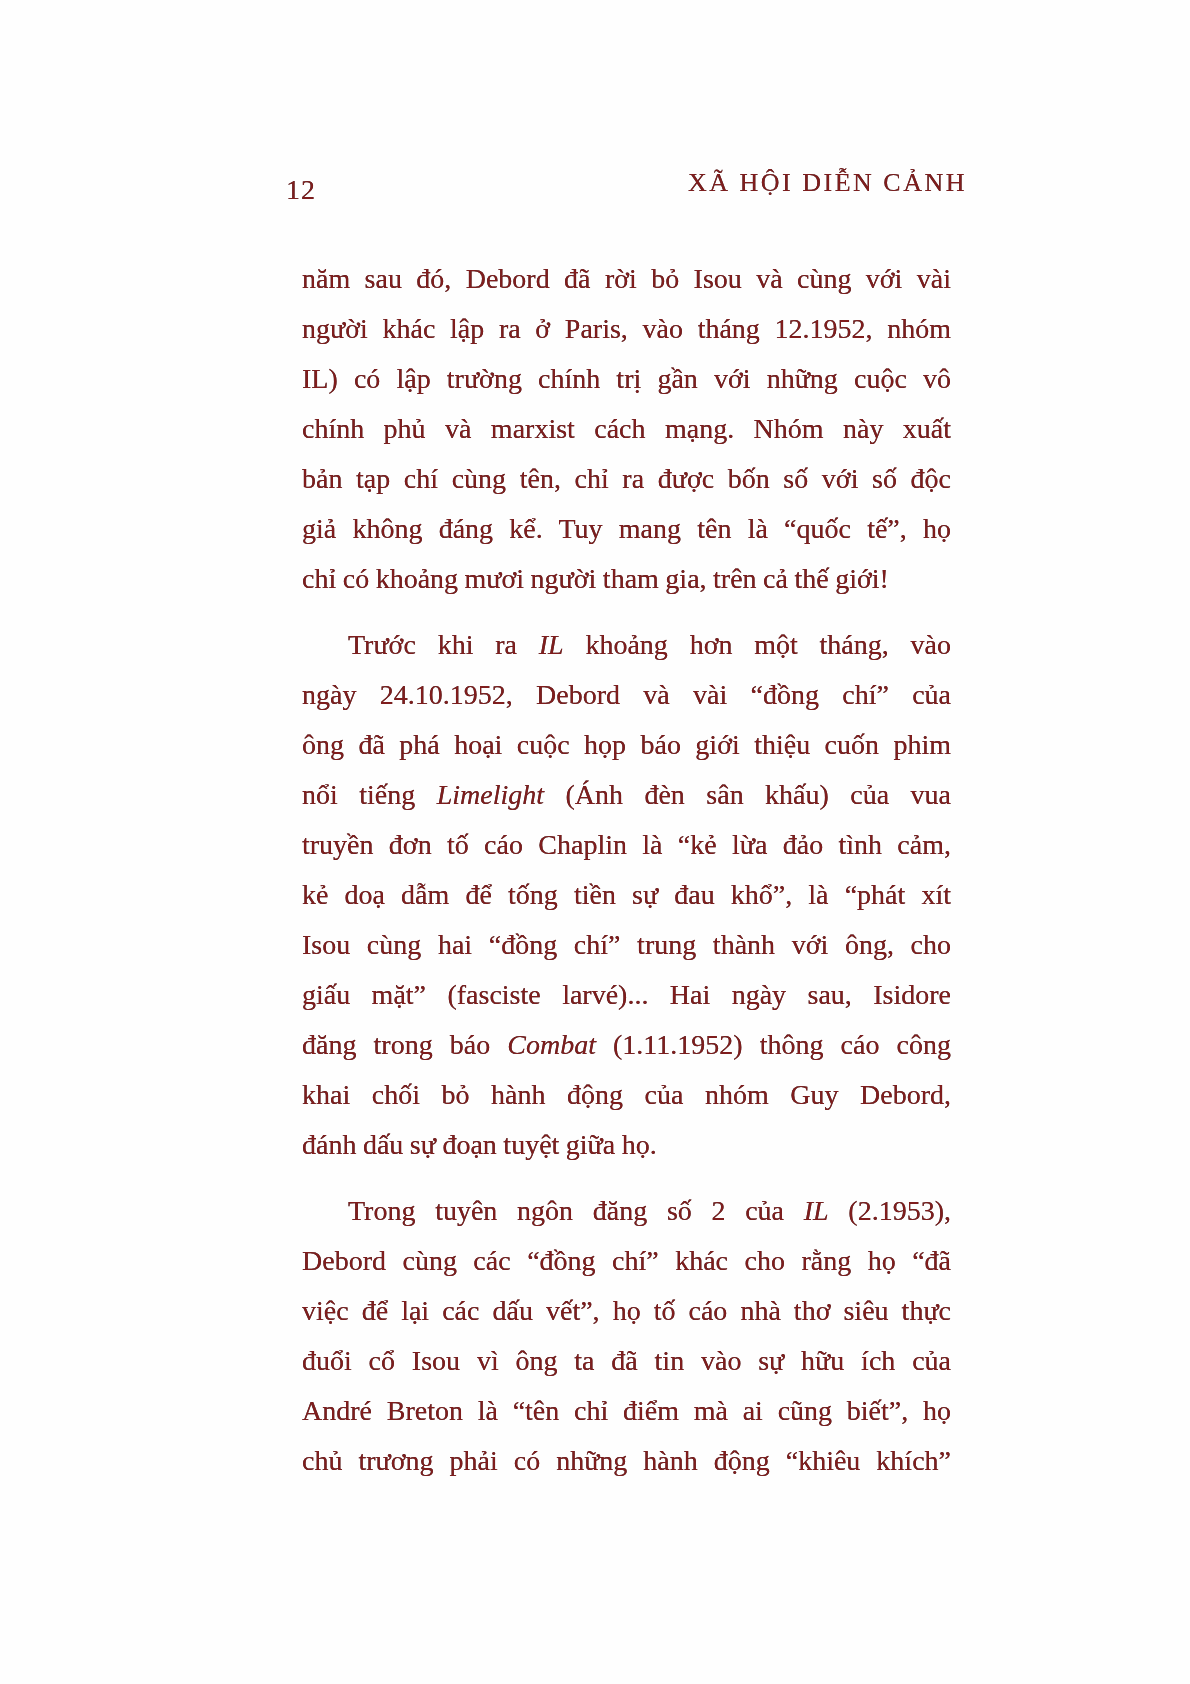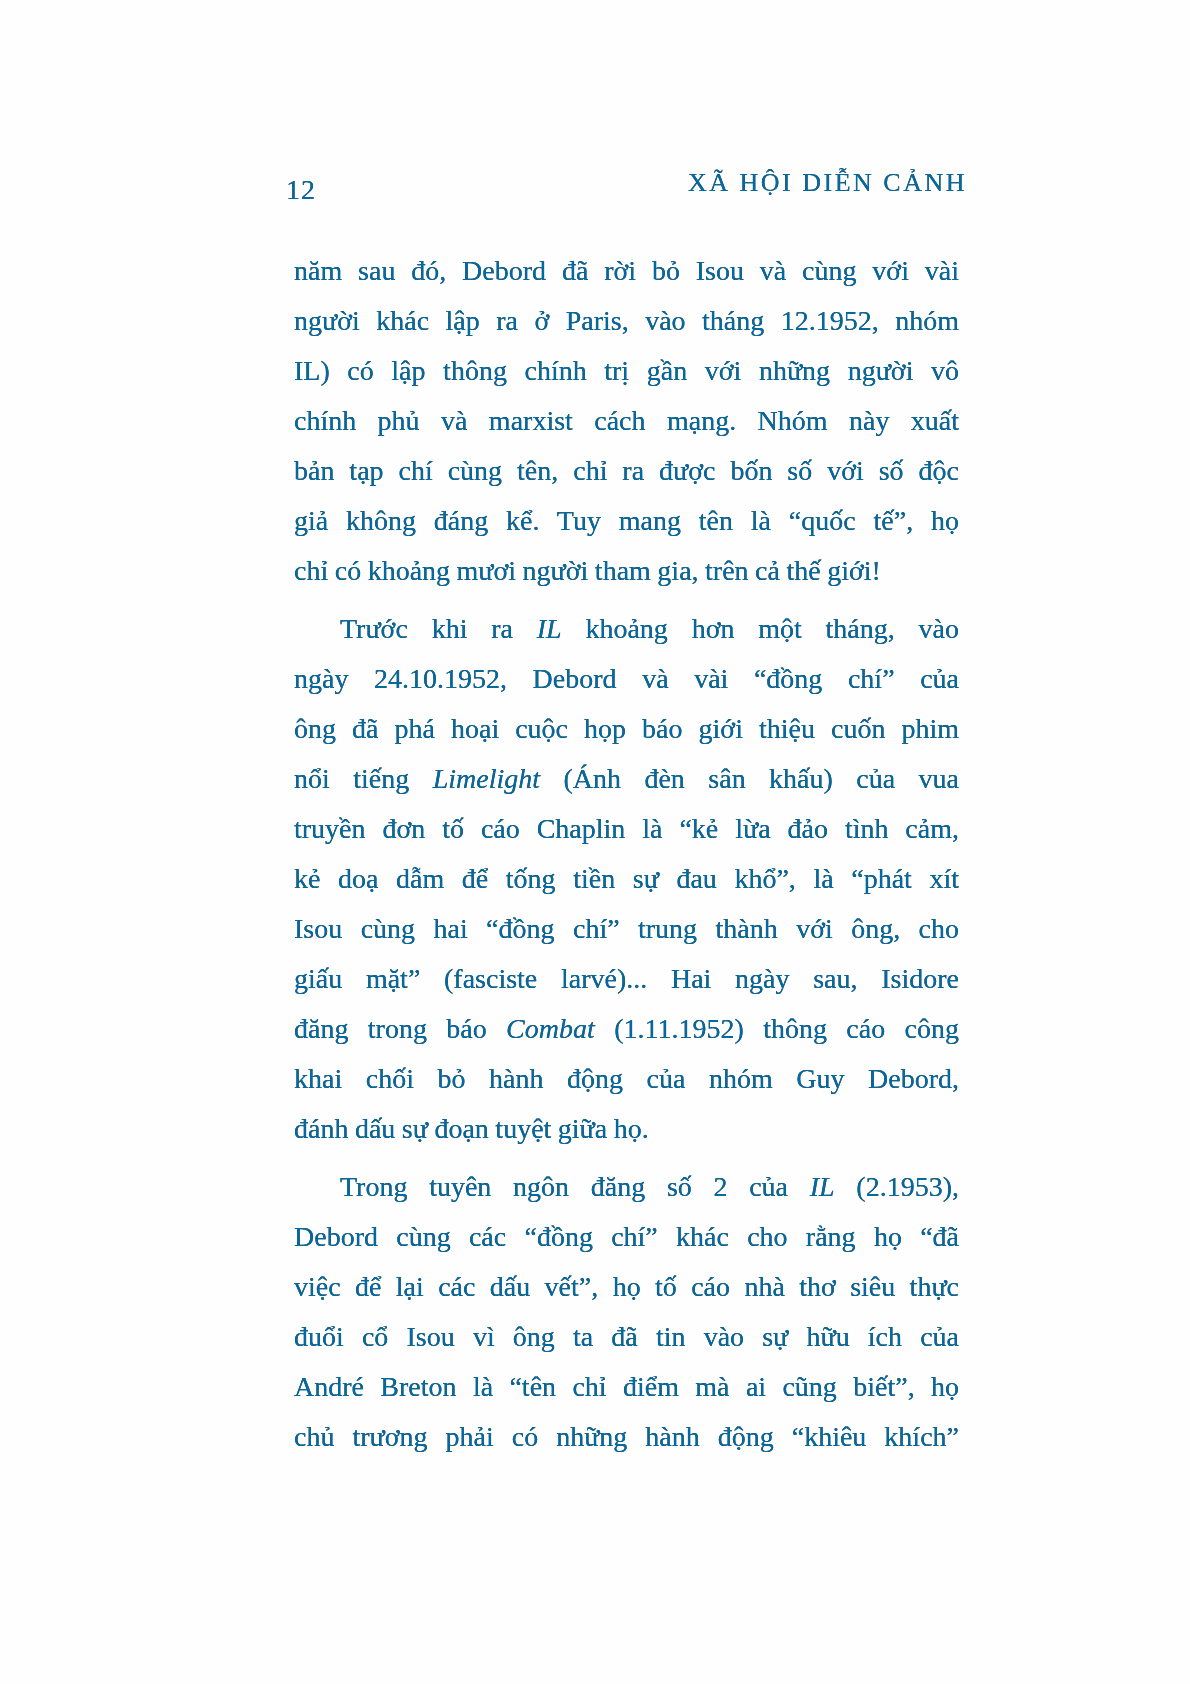--- a/index.html
+++ b/index.html
@@ -8,21 +8,21 @@
     width: 1190px;
     height: 1684px;
     background: #fefefe;
     overflow: hidden;
   }
   .page {
     position: relative;
     width: 1190px;
     height: 1684px;
     background: #fefefe;
-    color: #0369a1;
+    color: #7f1d1d;
     font-family: "Liberation Serif", "DejaVu Serif", serif;
     text-shadow: 0 0 0.6px rgba(10,10,10,0.8);
   }
   .page-header {
     position: absolute;
     left: 286px;
     top: 140px;
     width: 681px;
     display: flex;
     justify-content: space-between;
@@ -40,21 +40,21 @@
     margin-top: 28px;
   }
   .page-body {
     position: absolute;
     left: 286px;
     top: 238px;
     width: 681px;
     font-size: 28px;
     line-height: 50px;
   }
-  .paragraph { margin: 8px; }
+  .paragraph { margin: 16px; }
   .line {
     text-align: justify;
     text-align-last: justify;
     white-space: normal;
     word-spacing: -0.5px;
   }
   .line.no-stretch {
     text-align-last: left;
   }
   .line.indent {
@@ -71,21 +71,21 @@
   <div class="page-header">
     <span class="page-number">12</span>
     <span class="running-title">XÃ HỘI DIỄN CẢNH</span>
   </div>
 
   <div class="page-body">
 
   <div class="paragraph">
         <div class="line">năm sau đó, Debord đã rời bỏ Isou và cùng với vài</div>
         <div class="line">người khác lập ra ở Paris, vào tháng 12.1952, nhóm</div>
-        <div class="line">IL) có lập thông chính trị gần với những người vô</div>
+        <div class="line">IL) có lập trường chính trị gần với những cuộc vô</div>
         <div class="line">chính phủ và marxist cách mạng. Nhóm này xuất</div>
         <div class="line">bản tạp chí cùng tên, chỉ ra được bốn số với số độc</div>
         <div class="line">giả không đáng kể. Tuy mang tên là “quốc tế”, họ</div>
         <div class="line no-stretch">chỉ có khoảng mươi người tham gia, trên cả thế giới!</div>
       </div>
       <div class="paragraph">
         <div class="line indent">Trước khi ra <i>IL</i> khoảng hơn một tháng, vào</div>
         <div class="line">ngày 24.10.1952, Debord và vài “đồng chí” của</div>
         <div class="line">ông đã phá hoại cuộc họp báo giới thiệu cuốn phim</div>
         <div class="line">nổi tiếng <i>Limelight</i> (Ánh đèn sân khấu) của vua</div>

